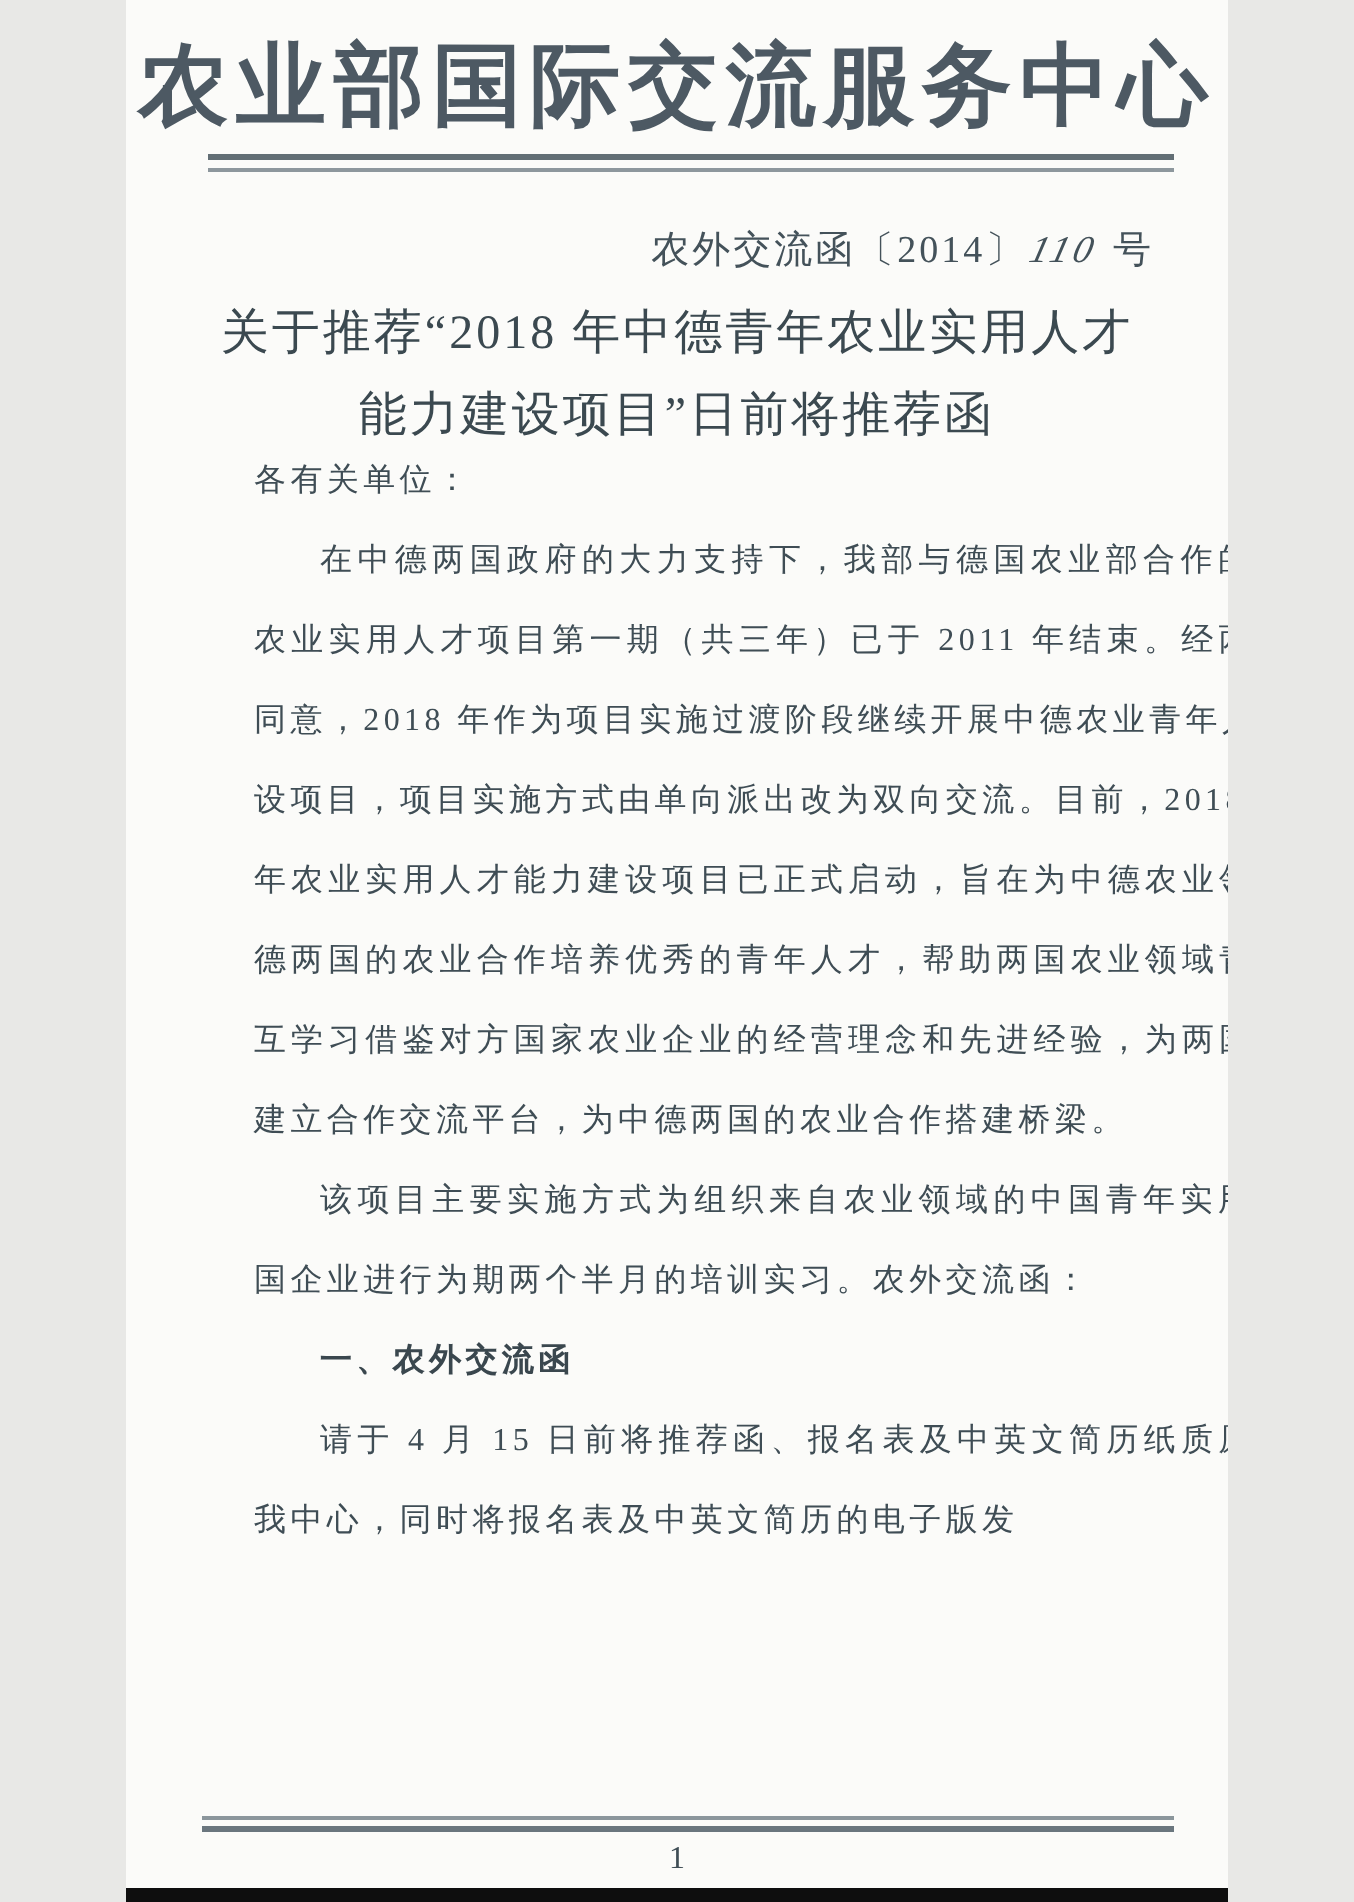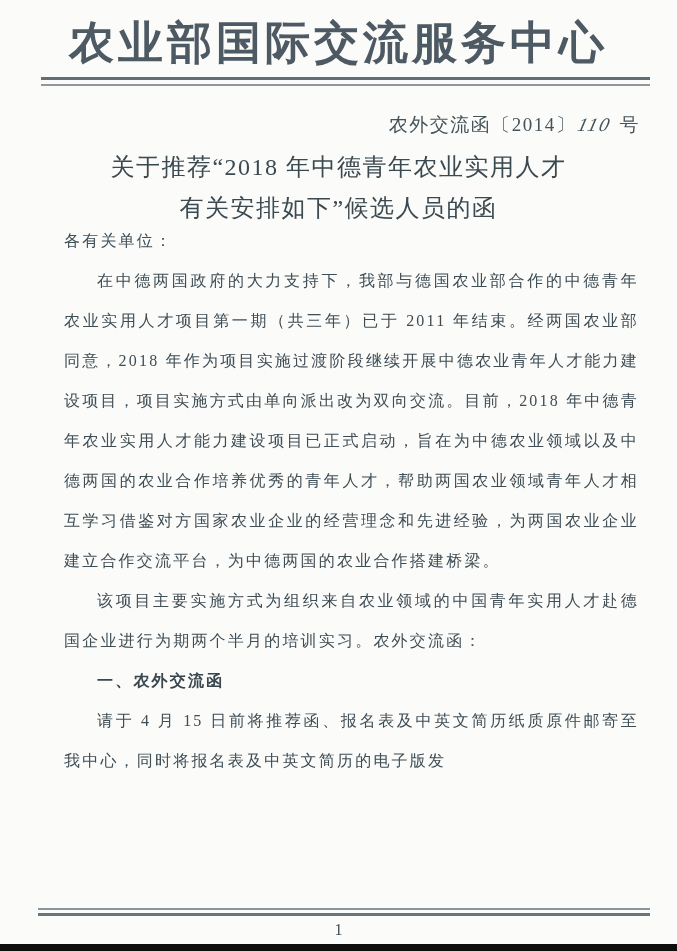--- a/index.html
+++ b/index.html
@@ -1,18 +1,18 @@
 <!DOCTYPE html>
 <html><head>
 <meta charset="utf-8">
 <style>
   html, body { margin: 0; padding: 0; background: #e8e8e6; }
   .page {
     position: relative;
-    width: 677px;
+    width: 551px;
     height: 951px;
     margin: 0 auto;
     background: #fbfbf9;
     overflow: hidden;
     font-family: "Liberation Serif", "DejaVu Serif", serif;
     color: #3f4d55;
   }
   .letterhead-title {
     position: absolute;
     top: 16px; left: 0; right: 0;
@@ -109,21 +109,21 @@
 
   <h1 class="letterhead-title">农业部国际交流服务中心</h1>
 
   <div class="rule-thick"></div>
   <div class="rule-thin"></div>
 
   <div class="doc-number"><span>农外交流函〔2014〕</span><span class="handwritten">110</span><span> 号</span></div>
 
   <div class="doc-title">
     <div>关于推荐“2018 年中德青年农业实用人才</div>
-    <div>有关安排如下”候选人员的函</div>
+    <div>能力建设项目”日前将推荐函</div>
   </div>
 
   <div class="body-block">
     <p class="salutation">各有关单位：</p>
     <p class="para">在中德两国政府的大力支持下，我部与德国农业部合作的中德青年农业实用人才项目第一期（共三年）已于 2011 年结束。经两国农业部同意，2018 年作为项目实施过渡阶段继续开展中德农业青年人才能力建设项目，项目实施方式由单向派出改为双向交流。目前，2018 年中德青年农业实用人才能力建设项目已正式启动，旨在为中德农业领域以及中德两国的农业合作培养优秀的青年人才，帮助两国农业领域青年人才相互学习借鉴对方国家农业企业的经营理念和先进经验，为两国农业企业建立合作交流平台，为中德两国的农业合作搭建桥梁。</p>
     <p class="para">该项目主要实施方式为组织来自农业领域的中国青年实用人才赴德国企业进行为期两个半月的培训实习。农外交流函：</p>
     <p class="section-heading">一、农外交流函</p>
     <p class="para">请于 4 月 15 日前将推荐函、报名表及中英文简历纸质原件邮寄至我中心，同时将报名表及中英文简历的电子版发</p>
   </div>
 

